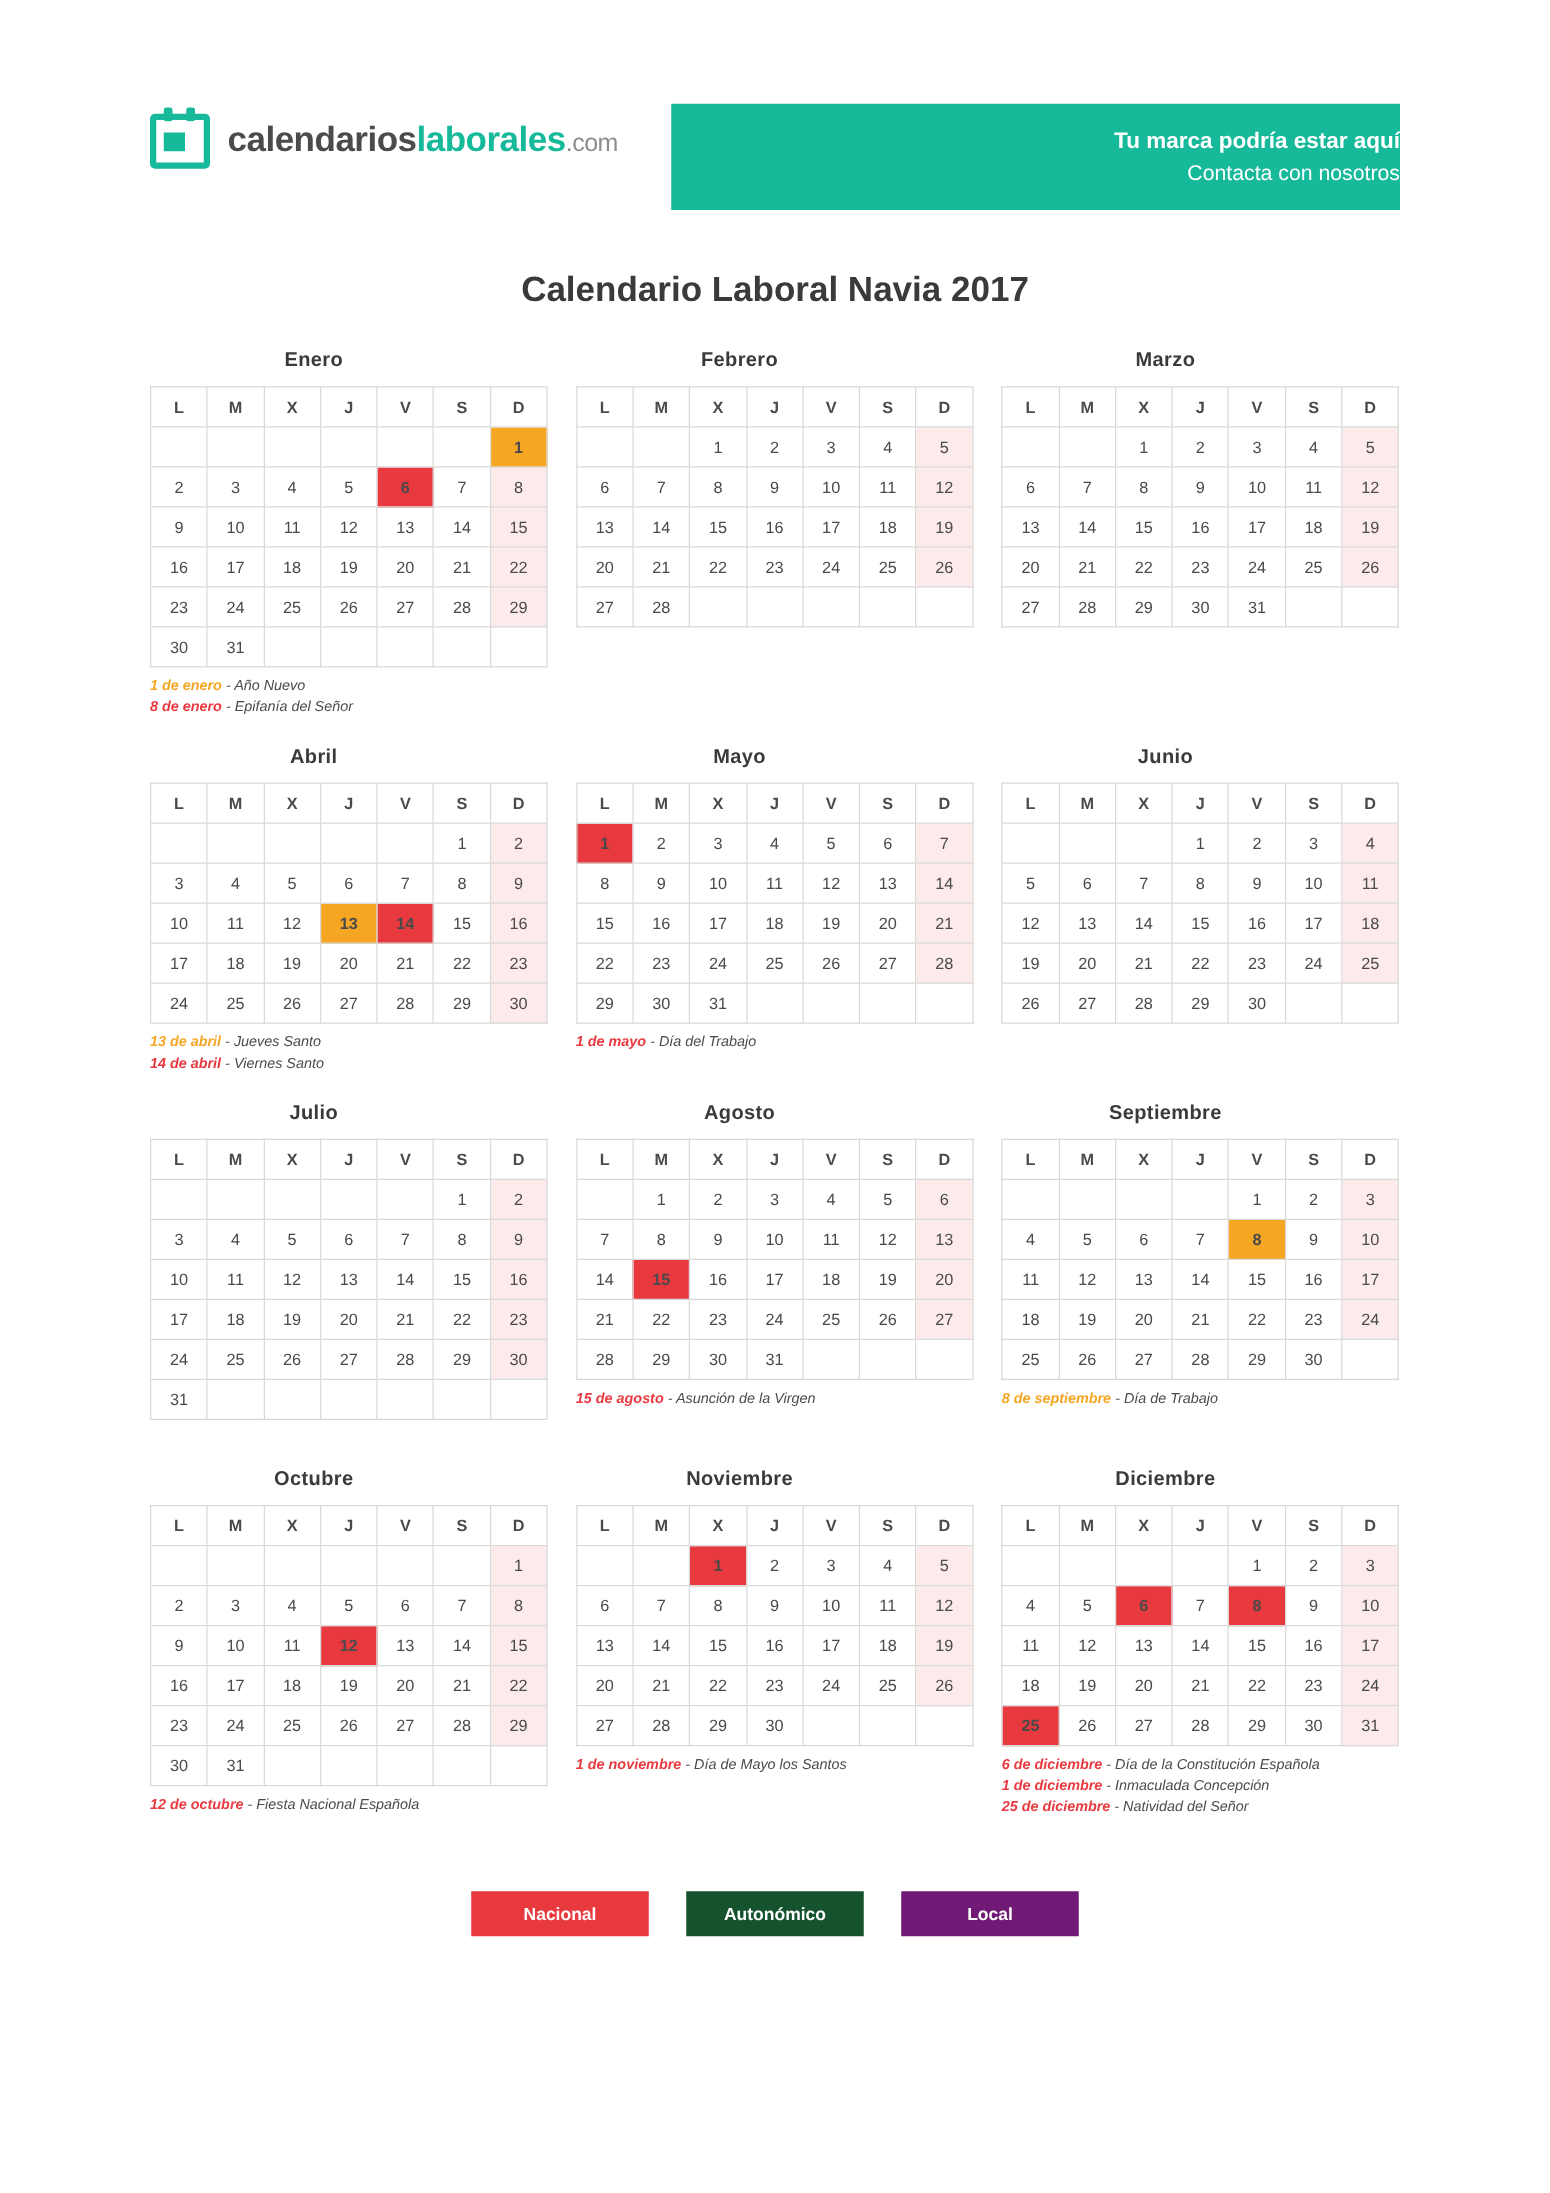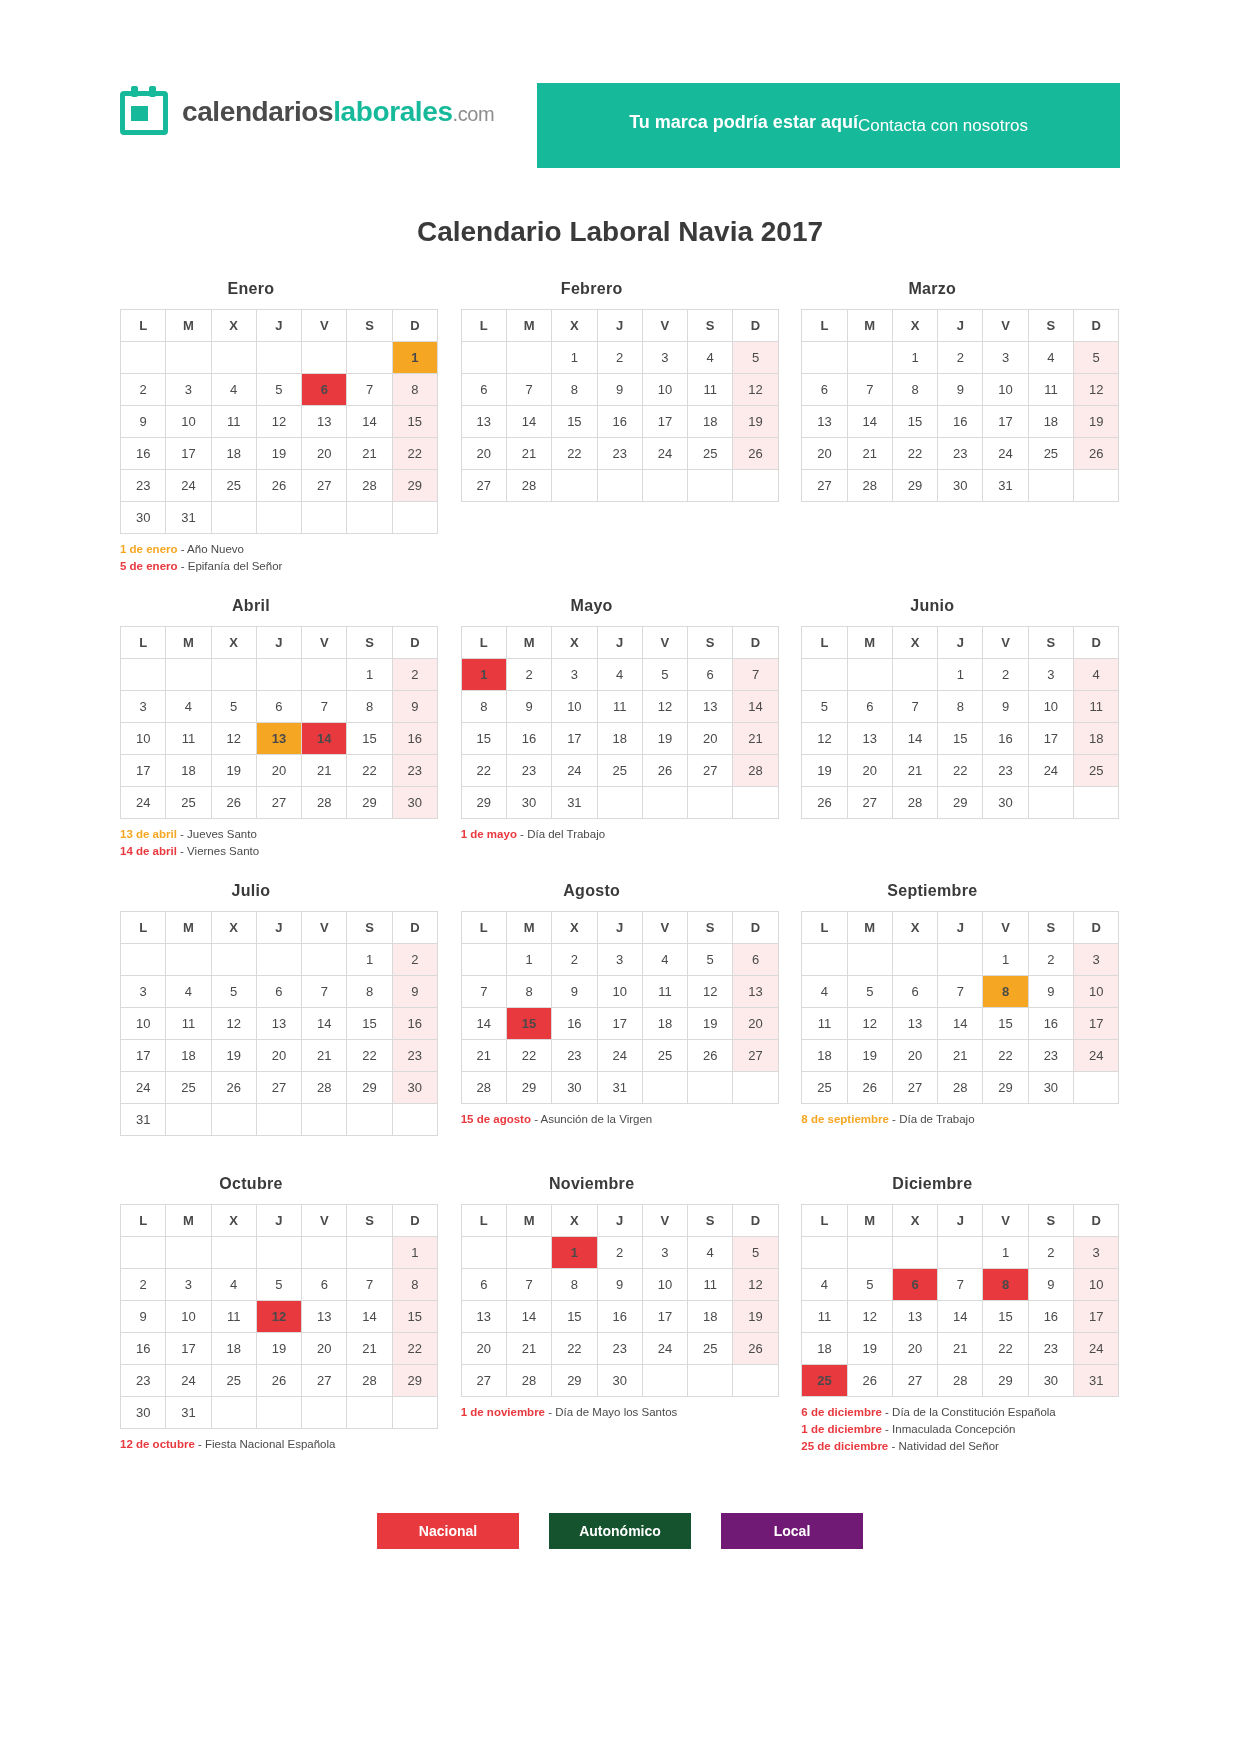--- a/index.html
+++ b/index.html
@@ -75,21 +75,22 @@
   .logo-text .t3 { color: #8d8d8d; font-weight: normal; font-size: 20px; }
 
   .banner {
     background: #16b99a;
     color: #ffffff;
     width: 618px;
     height: 85px;
     margin-left: 40px;
     margin-top: -3px;
     display: flex;
-    align-items: center;
+    flex-direction: column;
+    align-items: flex-end;
     justify-content: center;
   }
   .banner-line1 {
     font-size: 18px;
     font-weight: bold;
     margin-bottom: 6px;
   }
   .banner-line2 {
     font-size: 17px;
   }
@@ -142,20 +143,21 @@
     color: #4a4a4a;
   }
   td.empty { border: none; }
   td.sun { background: #fdebeb; color: #e0393e; }
   td.nacional { background: #e8393f; color: #ffffff; font-weight: bold; }
   td.autonomico { background: #f5a623; color: #ffffff; font-weight: bold; }
 
   .notes {
     margin-top: 7px;
     min-height: 10px;
+    font-style: italic;
   }
   .note {
     font-size: 11.5px;
     color: #4a4a4a;
     line-height: 17px;
     white-space: nowrap;
   }
   .note .d-nacional { color: #e8393f; font-weight: bold; }
   .note .d-autonomico { color: #f5a623; font-weight: bold; }
 
@@ -272,21 +274,21 @@
               <td class="empty"></td>
               <td class="empty"></td>
               <td class="empty"></td>
               <td class="empty"></td>
               <td class="empty"></td>
             </tr>
           </tbody>
         </table>
         <div class="notes">
           <div class="note"><span class="d-autonomico">1 de enero</span><span> - Año Nuevo</span></div>
-          <div class="note"><span class="d-nacional">5 de enero</span><span> - Epifanía del Señor</span></div>
+          <div class="note"><span class="d-nacional">8 de enero</span><span> - Epifanía del Señor</span></div>
         </div>
         <div class="spacer-row"></div>
       </div>
       <div class="month-cell">
         <div class="month-name">Febrero</div>
         <table class="cal">
           <thead>
             <tr>
               <th>L</th>
               <th>M</th>

